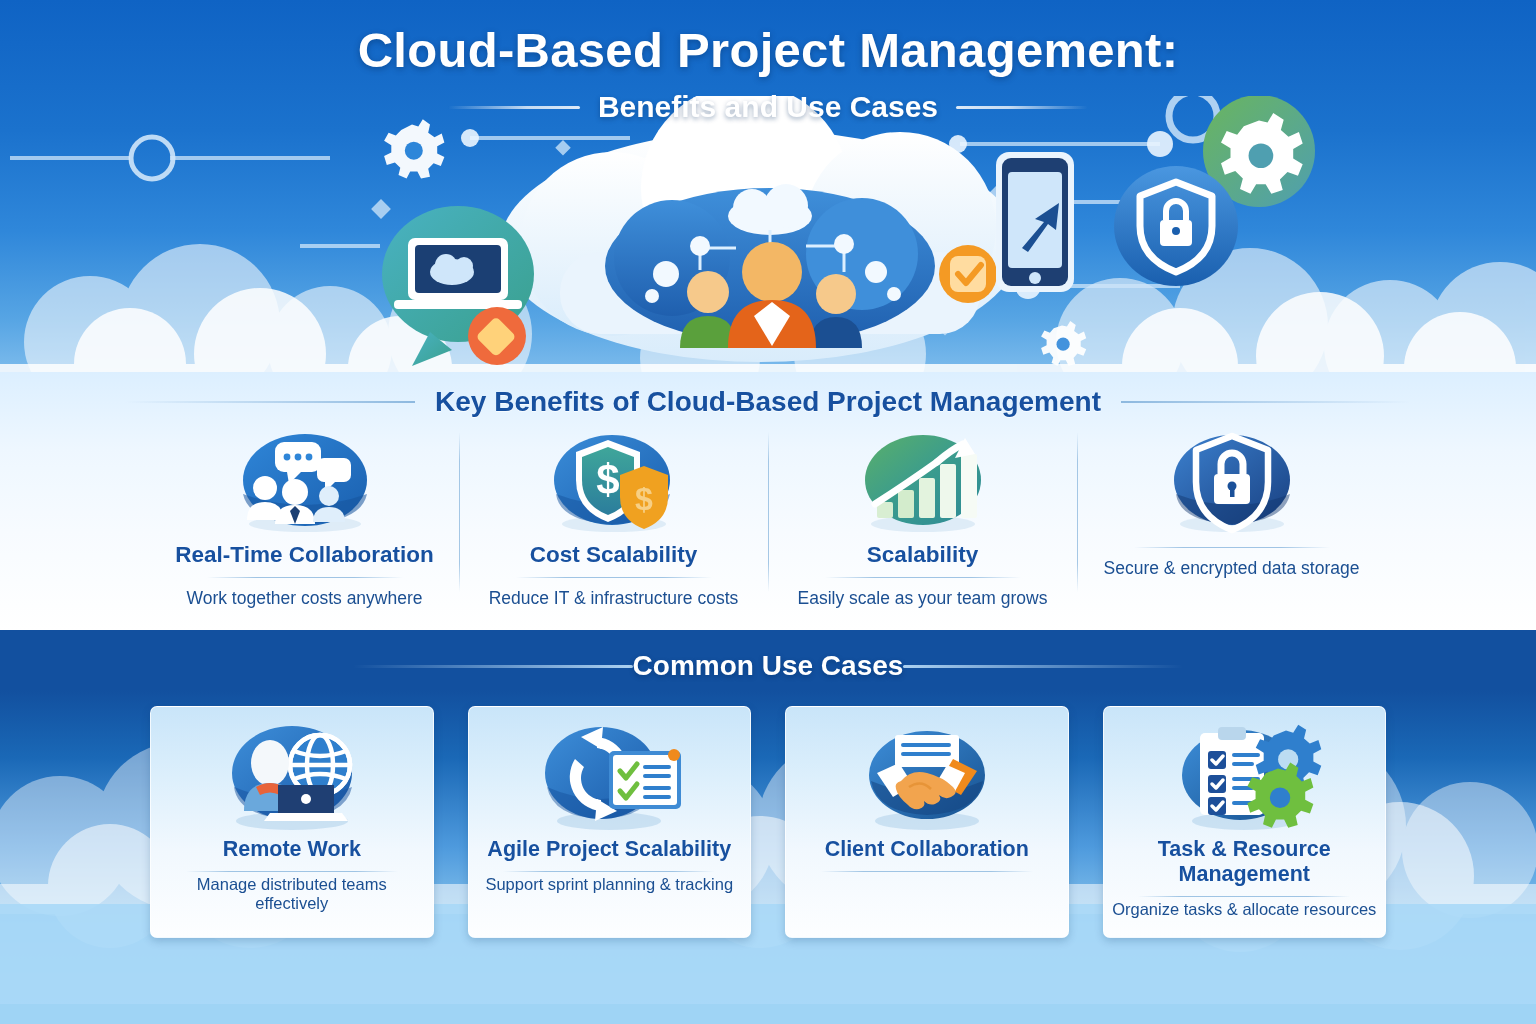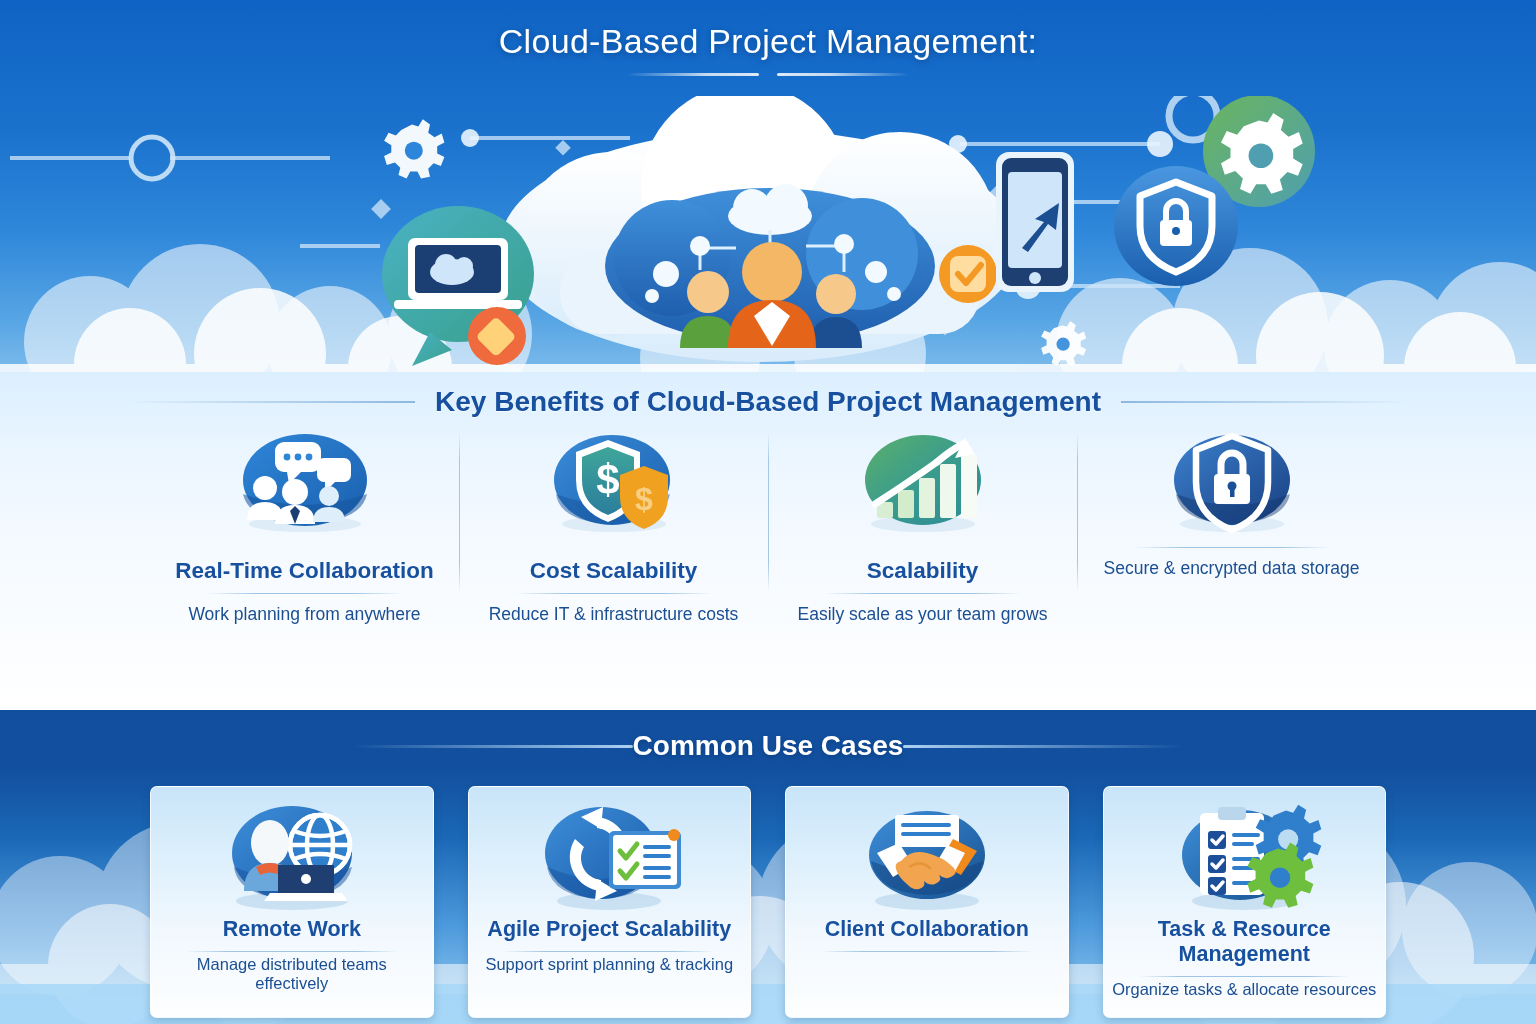--- a/index.html
+++ b/index.html
@@ -14,54 +14,54 @@
 
   
   .hero {
     position:relative; width:100%; height:372px;
     background:linear-gradient(180deg,#0f63c4 0%,#1b72cd 35%,#2f87da 62%,#57a5e4 86%,#7cbbec 100%);
     overflow:hidden;
   }
   .hero-clouds { position:absolute; left:0; bottom:-6px; width:100%; height:140px; }
   .hero-title-wrap { position:relative; z-index:6; padding-top:22px; text-align:center; }
   .hero-title {
-    font-size:34px; font-weight:normal; color:#ffffff; letter-spacing:.3px;
+    font-size:49px; font-weight:bold; color:#ffffff; letter-spacing:.3px;
     text-shadow:0 2px 6px rgba(5,45,95,.45);
     font-family:"Liberation Sans", sans-serif;
   }
   .hero-sub-row {
     display:flex; align-items:center; justify-content:center; gap:18px;
     margin-top:12px;
   }
   .hero-sub-rule { width:132px; height:3px; border-radius:2px;
     background:linear-gradient(90deg,rgba(255,255,255,0) 0%, rgba(255,255,255,.75) 60%, rgba(255,255,255,.85) 100%); }
   .hero-sub-rule.right { background:linear-gradient(270deg,rgba(255,255,255,0) 0%, rgba(255,255,255,.75) 60%, rgba(255,255,255,.85) 100%); }
   .hero-sub { font-size:30px; font-weight:bold; color:#ffffff; text-shadow:0 2px 5px rgba(5,45,95,.4); }
   .hero-art { position:absolute; left:0; top:96px; width:100%; height:276px; z-index:4; }
 
   
   .benefits {
-    position:relative; width:100%; height:338px;
+    position:relative; width:100%; height:258px;
     background:linear-gradient(180deg,#dcefff 0%,#eef7ff 30%,#f7fbff 62%,#ffffff 100%);
     overflow:hidden;
   }
   .section-head { position:relative; display:flex; align-items:center; justify-content:center;
     gap:20px; padding-top:14px; }
   .sh-rule { width:290px; height:2px; background:linear-gradient(90deg,rgba(120,170,215,0) 0%,rgba(120,170,215,.8) 100%); }
   .sh-rule.right { background:linear-gradient(270deg,rgba(120,170,215,0) 0%,rgba(120,170,215,.8) 100%); }
   .sh-title { font-size:28px; font-weight:bold; color:#17509f; white-space:nowrap;
     text-shadow:0 1px 0 rgba(255,255,255,.7); }
   .benefit-grid { display:flex; margin-top:8px; padding:0 150px; }
   .benefit-col { flex:1; position:relative; text-align:center; padding:0 10px; }
   .benefit-col + .benefit-col::before {
     content:""; position:absolute; left:0; top:6px; width:1px; height:160px;
     background:linear-gradient(180deg,rgba(150,190,225,0) 0%,rgba(150,190,225,.85) 18%,rgba(150,190,225,.85) 82%,rgba(150,190,225,0) 100%);
   }
   .b-icon { height:112px; display:flex; align-items:center; justify-content:center; }
-  .b-title { font-size:22.5px; font-weight:bold; color:#17509f; margin-top:20px; }
+  .b-title { font-size:22.5px; font-weight:bold; color:#17509f; margin-top:4px; }
   .b-divider { width:196px; height:1px; margin:9px auto 0;
     background:linear-gradient(90deg,rgba(150,190,225,0) 0%,rgba(150,190,225,.9) 25%,rgba(150,190,225,.9) 75%,rgba(150,190,225,0) 100%); }
   .b-desc { font-size:17.5px; color:#1b4f92; margin-top:10px; }
 
   
   .usecases {
     position:relative; width:100%; height:374px;
     background:linear-gradient(180deg,#12509f 0%,#12509f 16%,#1a68b6 34%,#4e9add 58%,#8fc9ef 80%,#a8d8f7 100%);
     overflow:hidden;
   }
@@ -270,20 +270,21 @@
         <circle cx="1320" cy="118" r="64"></circle>
           <circle cx="1460" cy="130" r="56"></circle>
         <rect x="0" y="126" width="1536" height="20"></rect>
       </g>
     </svg>
 
     <div class="hero-title-wrap">
       <div class="hero-title">Cloud-Based Project Management:</div>
       <div class="hero-sub-row">
         <span class="hero-sub-rule"></span>
+        <span class="hero-sub">Benefits and Use Cases</span>
         <span class="hero-sub-rule right"></span>
       </div>
     </div>
   </div>
 
   <div class="benefits">
     <div class="section-head">
       <span class="sh-rule"></span>
       <span class="sh-title">Key Benefits of Cloud-Based Project Management</span>
       <span class="sh-rule right"></span>
@@ -318,21 +319,21 @@
               <circle cx="70" cy="64" r="13"></circle>
                 <path d="M50 96 q0-19 20-19 q20 0 20 19 z"></path>
               <path d="M70 78 l-5 5 l5 13 l5-13 z" fill="#1b3f73"></path>
               <circle cx="104" cy="68" r="10" fill="#dfeefb"></circle>
                 <path d="M88 94 q0-15 16-15 q16 0 16 15 z" fill="#dfeefb"></path>
             </g>
           </svg>
         </div>
         <div class="b-title">Real-Time Collaboration</div>
         <div class="b-divider"></div>
-        <div class="b-desc">Work planning from anywhere</div>
+        <div class="b-desc">Work together costs anywhere</div>
       </div>
 
       <div class="benefit-col">
         <div class="b-icon">
           <svg width="160" height="108" viewBox="0 0 160 108">
             <defs>
                 <linearGradient id="bg2" x1="0" y1="0" x2="1" y2="1">
               <stop offset="0" stop-color="#3a8cd8"></stop>
                   <stop offset="1" stop-color="#1a5fae"></stop>
                 </linearGradient>

